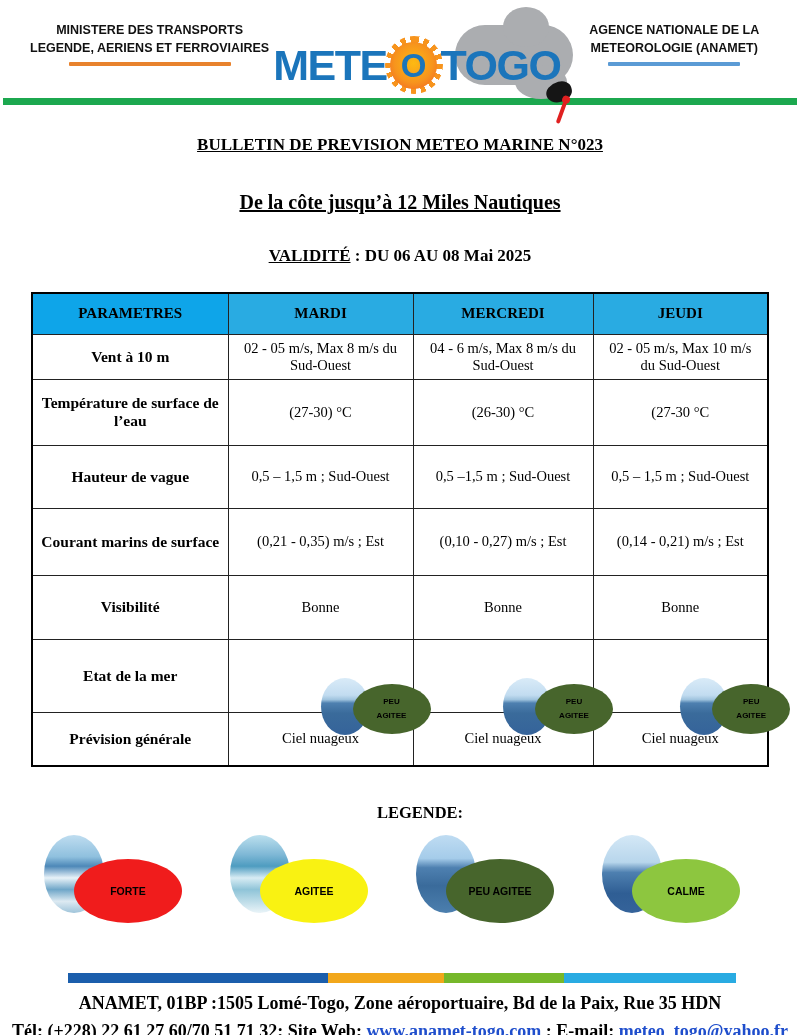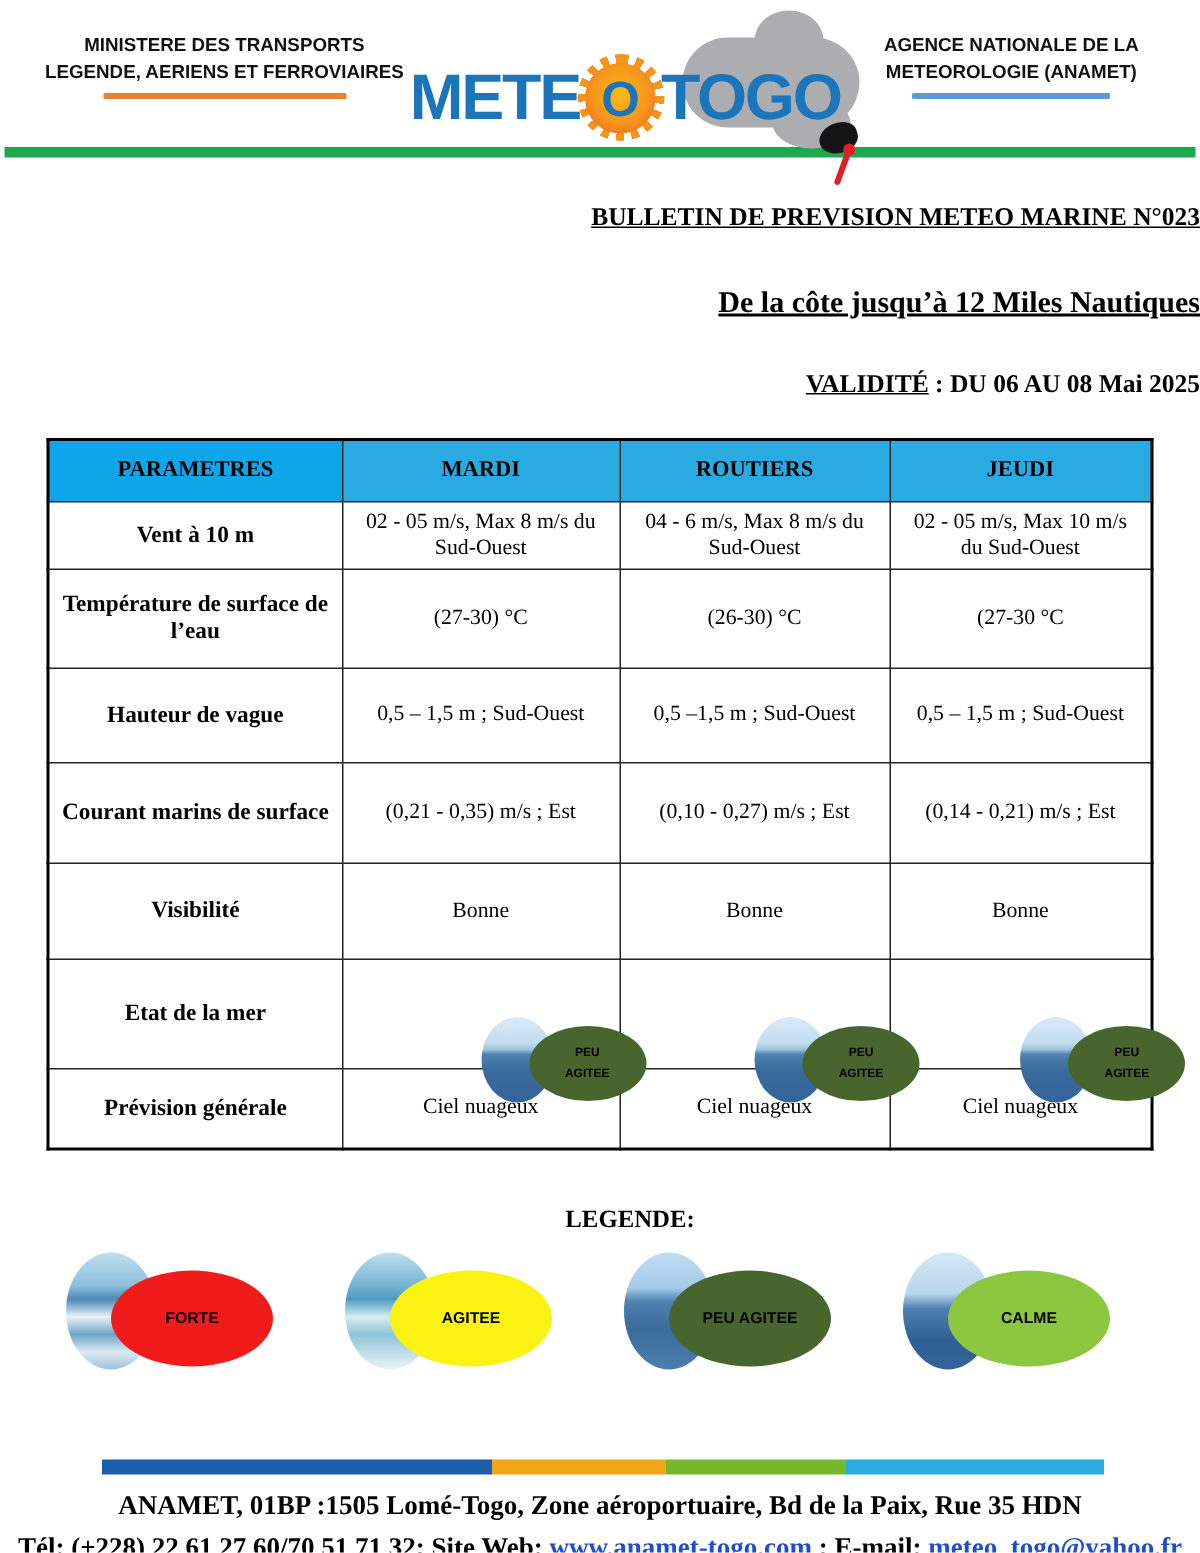--- a/index.html
+++ b/index.html
@@ -42,21 +42,21 @@
   .dark-blob { position:absolute; z-index:3; right:-12px; bottom:-12px; width:26px; height:20px;
                background:#151515; border-radius:55% 45% 50% 50%; transform:rotate(-15deg); }
   .thermo { position:absolute; z-index:3; right:-4px; bottom:-34px; width:4px; height:26px;
             background:#E02020; transform:rotate(20deg); border-radius:2px; }
   .thermo::after { content:""; position:absolute; left:-2px; top:-3px; width:8px; height:8px;
                    background:#E02020; border-radius:50%; }
 
   .green-divider { width:794px; height:7px; margin:0 auto; }
 
   
-  .title-block { text-align:right; }
+  .title-block { text-align:center; }
   .main-title { margin-top:30px; font-size:17px; font-weight:bold; text-decoration:underline; }
   .subtitle   { margin-top:36px; font-size:20px; font-weight:bold; text-decoration:underline; }
   .validity   { margin-top:32px; font-size:17px; font-weight:bold; }
   .validity .v-label { text-decoration:underline;margin-top:16px; }
 
   
   table.forecast { width:736px; margin:26px auto 0; border-collapse:collapse;
                    border:2px solid #000; table-layout:fixed; }
   .forecast th, .forecast td { border:1px solid #222; text-align:center;
                                vertical-align:middle; padding:2px 8px; }
@@ -77,21 +77,21 @@
 
   
   .legend-title { margin:36px 0 0 40px; font-size:16.5px; font-weight:bold;text-align:center; }
   .legend-row { display:flex; justify-content:space-between; padding:12px 56px 0 44px; }
   .legend-item { position:relative; width:142px; height:82px; }
   .legend-sea { position:absolute; left:0; top:0; width:60px; height:78px; border-radius:50%; }
   .sea-0 { background:linear-gradient(180deg,#BFDDF0 0%,#8FC0DE 28%,#4D88B8 40%,#E8F2F8 55%,#6FA6C8 70%,#DDEAF2 85%,#9FC4DA 100%); }
   .sea-1 { background:linear-gradient(180deg,#BCE0EE 0%,#7FB8D6 25%,#4E9CC0 40%,#D8ECF4 55%,#8FC4D8 70%,#EAF4F8 100%); }
   .sea-2 { background:linear-gradient(180deg,#BFDCF2 0%,#A5CCEA 30%,#4E80B0 42%,#3A6B9B 65%,#4C7FAE 100%); }
   .sea-3 { background:linear-gradient(180deg,#D4E8F6 0%,#B8D6EC 35%,#4E80B0 48%,#2F5E94 75%,#35639A 100%); }
-  .legend-oval { position:absolute; left:30px; top:12px; width:108px; height:64px; border-radius:50%;
+  .legend-oval { position:absolute; left:30px; top:24px; width:108px; height:64px; border-radius:50%;
                  display:flex; align-items:center; justify-content:center; text-align:center;
                  font-family:"Liberation Sans", sans-serif; font-weight:bold; font-size:10.5px;
                  line-height:1.6; color:#000; padding:0 20px; z-index:2; }
 
   
   .footer-bar { display:flex; width:668px; height:10px; margin:56px 0 0 68px; }
   .footer-bar .seg { height:100%; }
   .seg-0 { width:260px; } .seg-1 { width:116px; } .seg-2 { width:120px; } .seg-3 { width:172px; }
   .footer-text { text-align:center; font-size:18px; font-weight:bold; margin-top:7px; line-height:1.55; }
   .footer-text a { color:#1F4ECC; text-decoration:underline; font-weight:bold; }
@@ -140,21 +140,21 @@
   <colgroup>
     <col style="width:196px">
       <col style="width:185px">
       <col style="width:180px">
       <col style="width:175px">
   </colgroup>
   <tbody>
       <tr>
     <th style="background-color: #0ea5e9;">PARAMETRES</th>
     <th style="background-color: rgb(41, 171, 226);">MARDI</th>
-    <th style="background-color: rgb(41, 171, 226);">ROUTIERS</th>
+    <th style="background-color: rgb(41, 171, 226);">MERCREDI</th>
     <th style="background-color: rgb(41, 171, 226);">JEUDI</th>
   </tr>
   <tr class="r0">
     <td class="param">Vent à 10 m</td>
     <td>02 - 05 m/s, Max 8 m/s du Sud-Ouest</td>
     <td>04 - 6 m/s, Max 8 m/s du Sud-Ouest</td>
     <td>02 - 05 m/s, Max 10 m/s du Sud-Ouest</td>
   </tr>
   <tr class="r1">
     <td class="param">Température de surface de l’eau</td>

